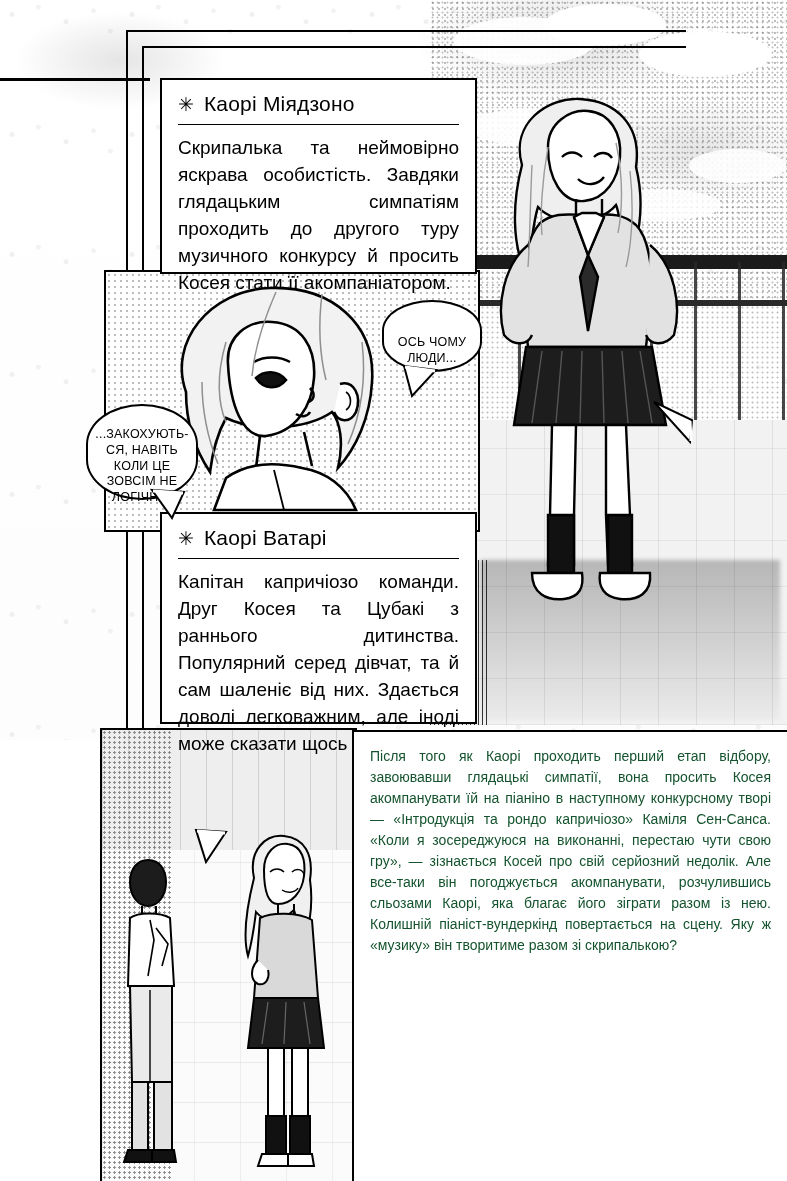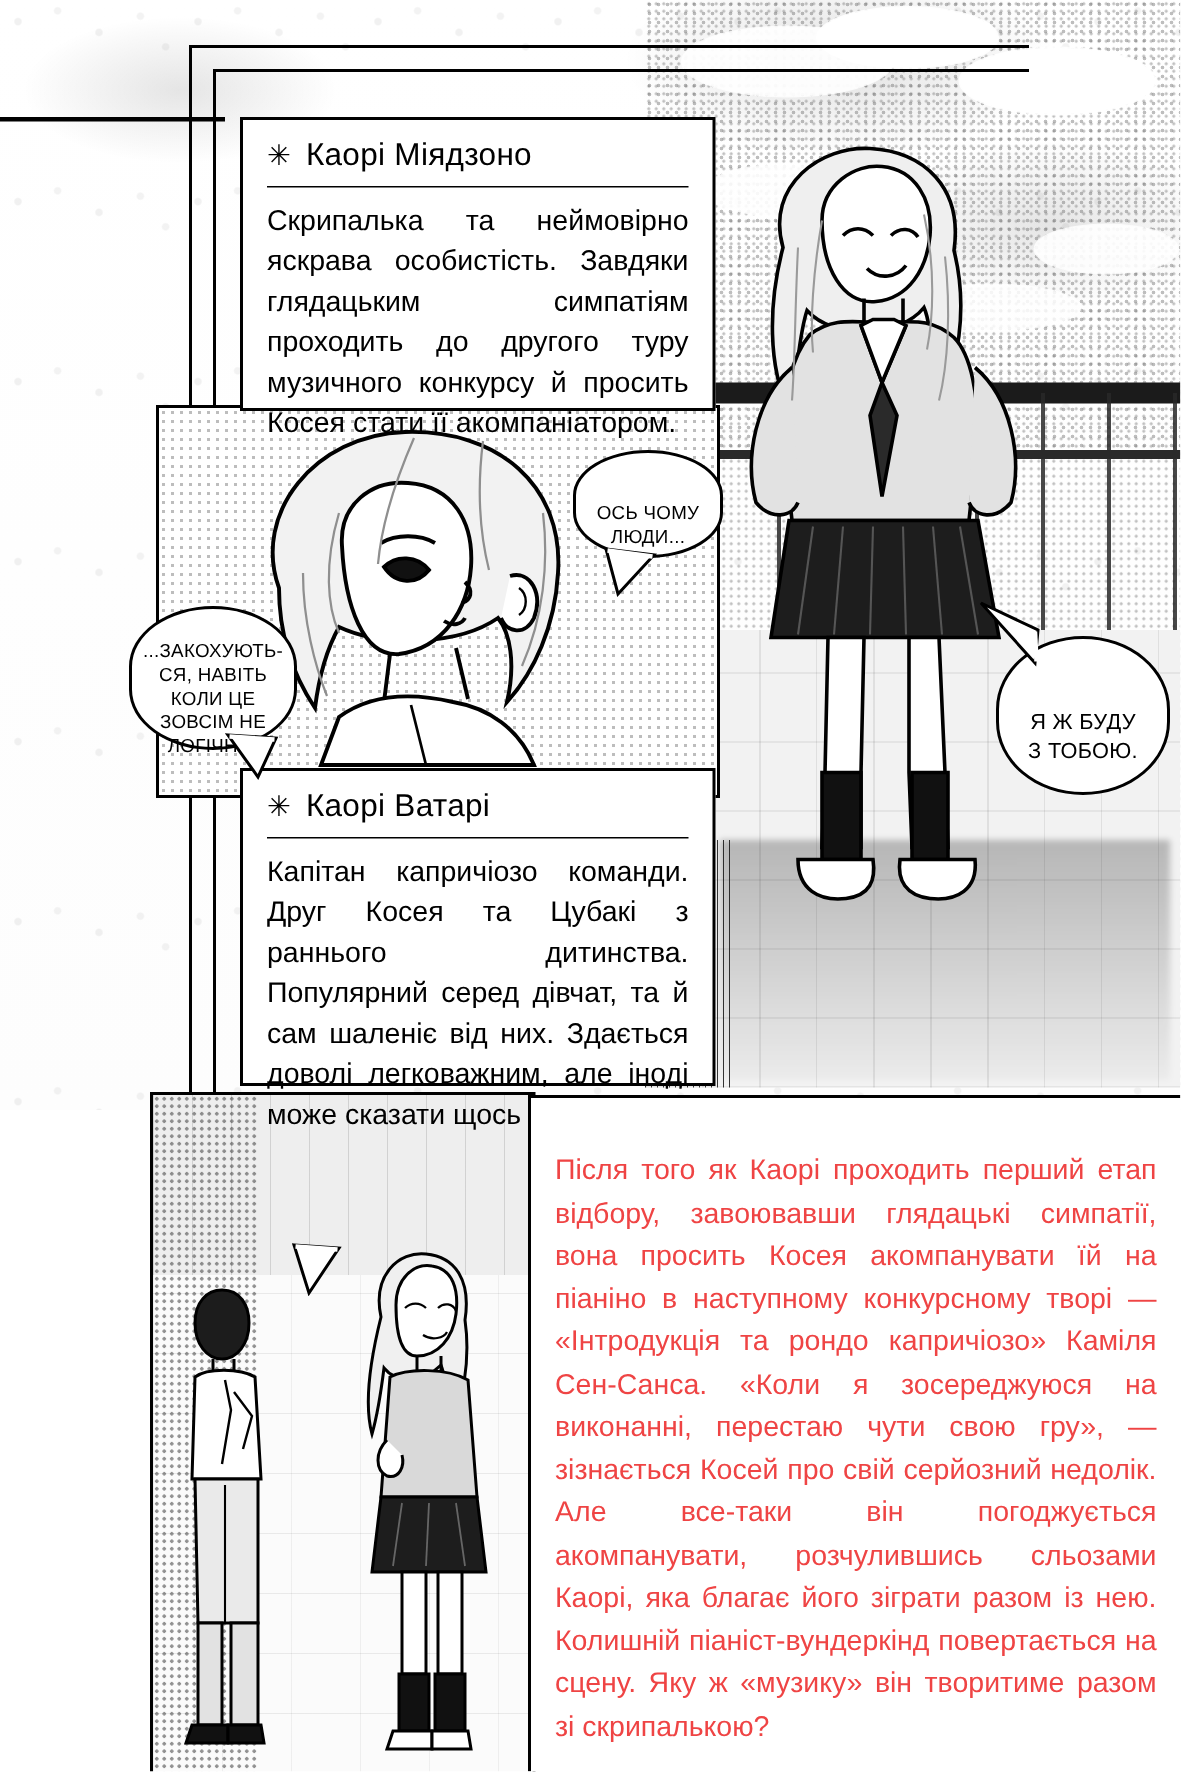--- a/index.html
+++ b/index.html
@@ -161,25 +161,24 @@
     position: absolute;
     left: 352px; top: 730px;
     width: 435px; height: 451px;
     background: #ffffff;
     border-top: 2px solid #000;
     border-left: 2px solid #000;
     box-sizing: border-box;
     padding: 14px 16px 10px 16px;
   }
   .summary-text {
-    font-size: 19px;
+    font-size: 14px;
     line-height: 1.5;
     text-align: justify;
-    color: #ef4444;
-    margin-top: 21px;
+    color: #14532d;
   }
 
   
   .balloon {
     position: absolute;
     background: #fff;
     border: 2px solid #000;
     border-radius: 50% / 42%;
     display: flex;
     align-items: center;
@@ -437,24 +436,20 @@
 СЯ, НАВІТЬ
 КОЛИ ЦЕ
 ЗОВСІМ НЕ
 ЛОГІЧНО.</span>
   </div>
   <svg class="tail" style="left:150px; top:488px; width:46px; height:32px;" viewBox="0 0 46 32">
     <path d="M2 2 L34 4 L22 30 Z" fill="#fff" stroke="#000" stroke-width="2"></path>
     <path d="M3 3 L33 5" stroke="#fff" stroke-width="3"></path>
   </svg>
 
-  <div class="balloon" style="left:664px; top:424px; width:116px; height:106px; border-radius:50% / 46%;">
-    <span style="white-space: pre-line; font-size:14.5px;">Я Ж БУДУ
-З ТОБОЮ.</span>
-  </div>
   <svg class="tail" style="left:650px; top:398px; width:46px; height:48px;" viewBox="0 0 46 48">
     <path d="M4 4 L42 22 L40 44 Z" fill="#fff" stroke="#000" stroke-width="2"></path>
     <path d="M40 23 L41 43" stroke="#fff" stroke-width="3"></path>
   </svg>
 
   <svg class="tail" style="left:192px; top:828px; width:44px; height:36px;" viewBox="0 0 44 36">
     <path d="M4 2 L34 4 L14 34 Z" fill="#fff" stroke="#000" stroke-width="2"></path>
     <path d="M5 3 L33 5" stroke="#fff" stroke-width="3"></path>
   </svg>
 

